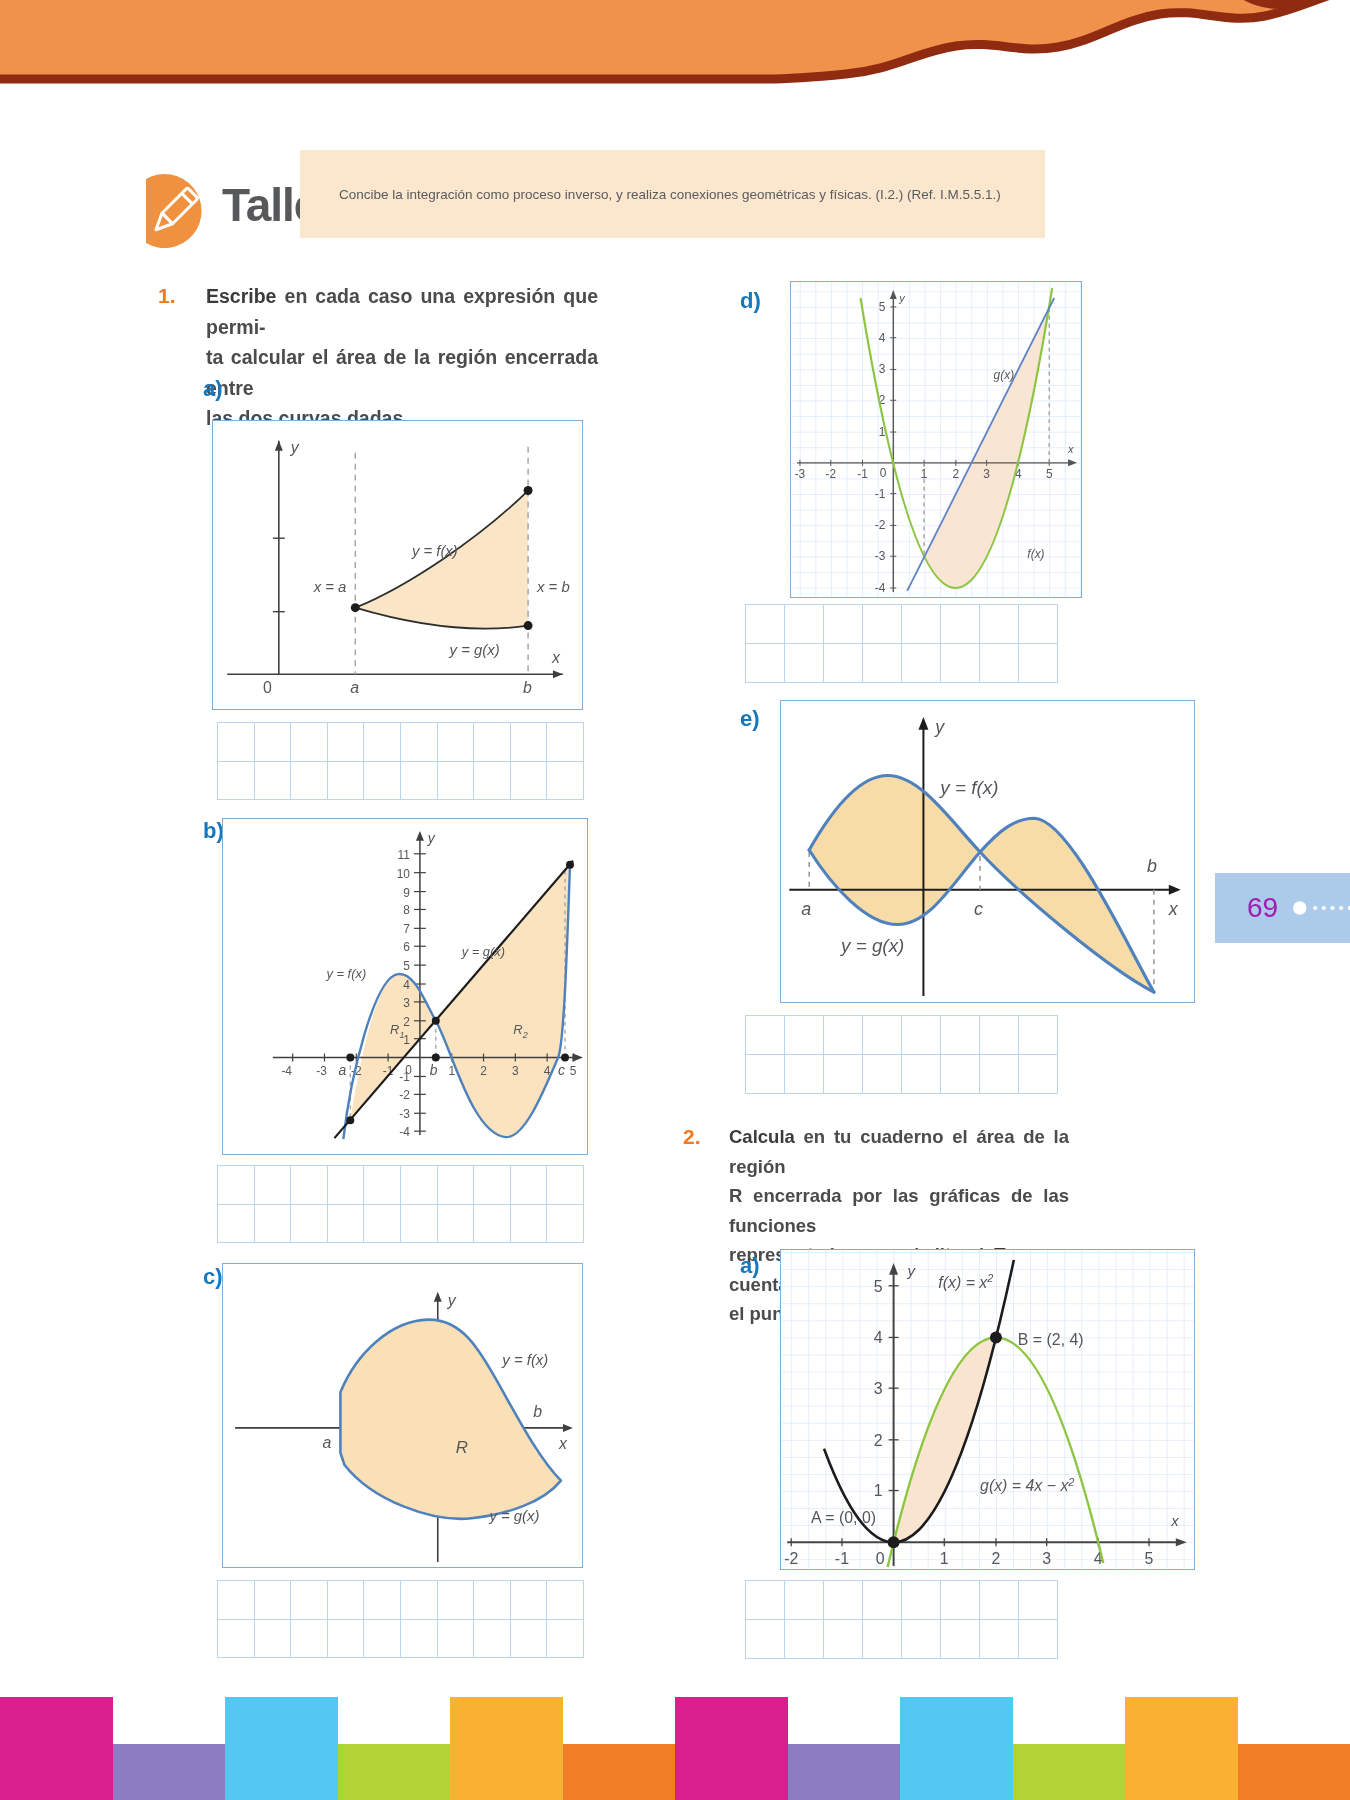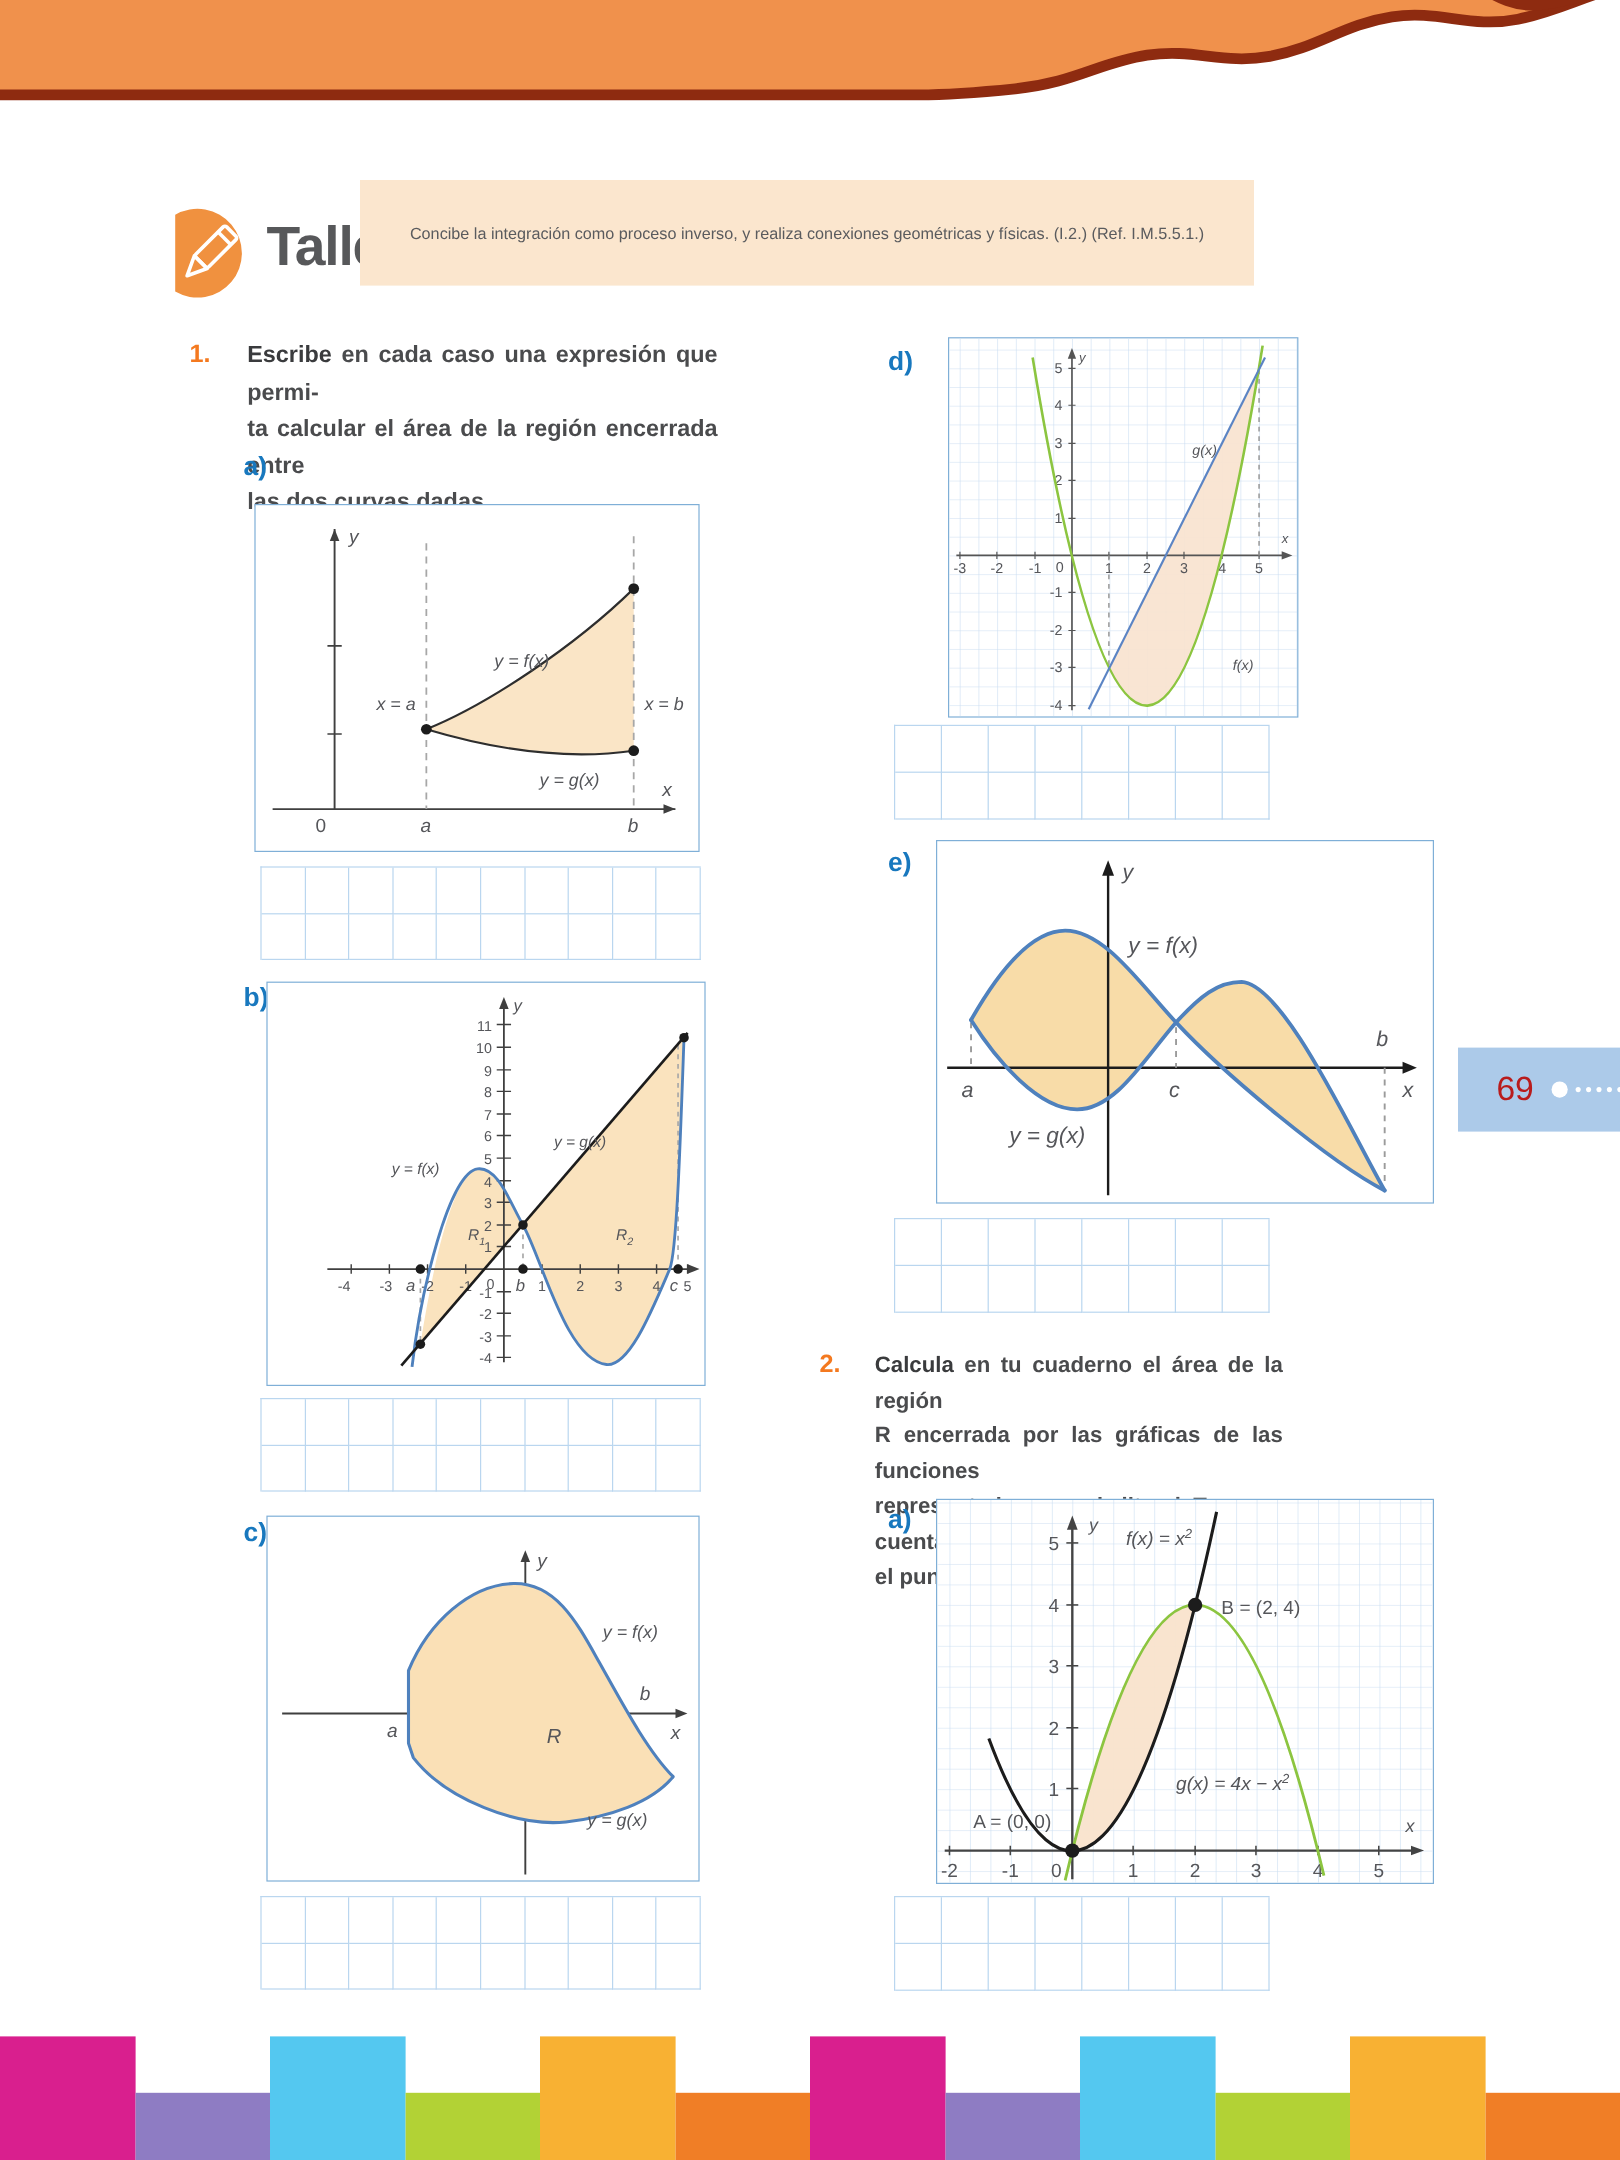--- a/index.html
+++ b/index.html
@@ -1,40 +1,40 @@
 <!DOCTYPE html>
 <html><head>
 <meta charset="utf-8">
 <style>
   html,body{margin:0;padding:0;background:#fff;}
   #page{position:relative;width:1350px;height:1800px;background:#ffffff;overflow:hidden;
         font-family:"Liberation Sans",sans-serif;color:#4a4b4d;}
   .abs{position:absolute;}
   
   .taller-title{font-size:46px;font-weight:700;color:#57585a;letter-spacing:-1px;}
-  .desc-box{background:#fbe6ce;display:flex;align-items:center;padding:0 14px;box-sizing:border-box;justify-content:center;}
+  .desc-box{background:#fbe6ce;display:flex;align-items:center;padding:0 39px;box-sizing:border-box;}
   .desc-box span{font-size:13.5px;color:#5a5b5e;}
   
   .item-num{font-size:21px;font-weight:700;color:#f4791f;}
   .para{font-size:19.5px;line-height:30.5px;color:#4a4b4d;white-space:pre-line;text-align:justify;font-weight:bold;}
   .para b{color:#3a3b3d;}
   .letter{font-size:22px;font-weight:700;color:#1878be;}
   
   .gbox{border:1.5px solid #7fafd7;background:#fff;box-sizing:border-box;}
   
   .wgrid{display:grid;border-top:1px solid #bad6ef;border-left:1px solid #bad6ef;background:#fff;}
   .wcell{border-right:1px solid #bad6ef;border-bottom:1px solid #bad6ef;}
   
   svg text{font-family:"Liberation Sans",sans-serif;fill:#55565a;}
   .it{font-style:italic;}
   .tick{font-size:12px;fill:#77797b;font-style:normal;}
   .tickL{font-size:16px;fill:#5d5e60;}
   
   .badge{background:#accae9;display:flex;align-items:center;}
-  .badge .num{font-size:28px;color:#b91c1c;margin-left:32px;}
+  .badge .num{font-size:28px;color:#a21caf;margin-left:32px;}
   
   .bar{position:absolute;bottom:0;}
 </style>
 </head>
 <body>
 
 <div id="page">
 
   <svg class="abs" style="left:0;top:0" width="1350" height="95" viewBox="0 0 1350 95">
     <path d="M-20,-40 L1370,-40 L1370,-14 C1330,-10 1305,8 1265,16 C1225,24 1200,8 1160,14

